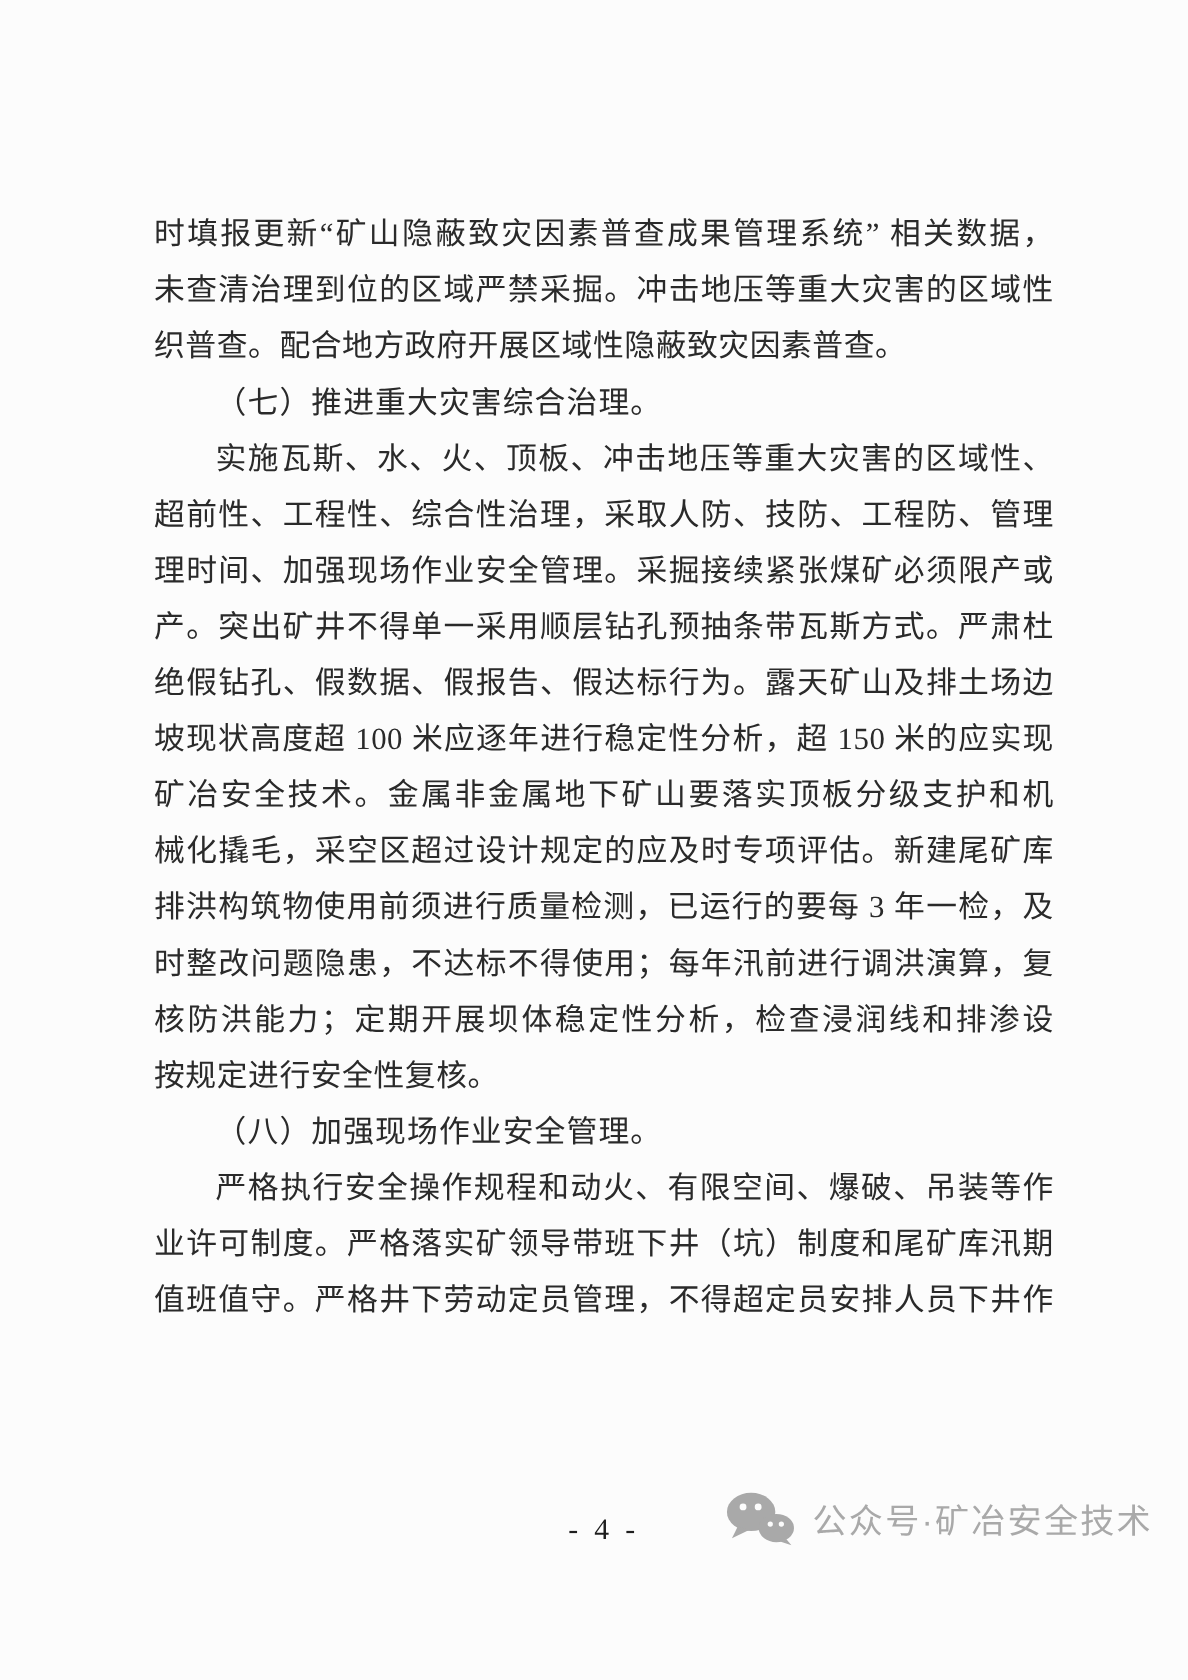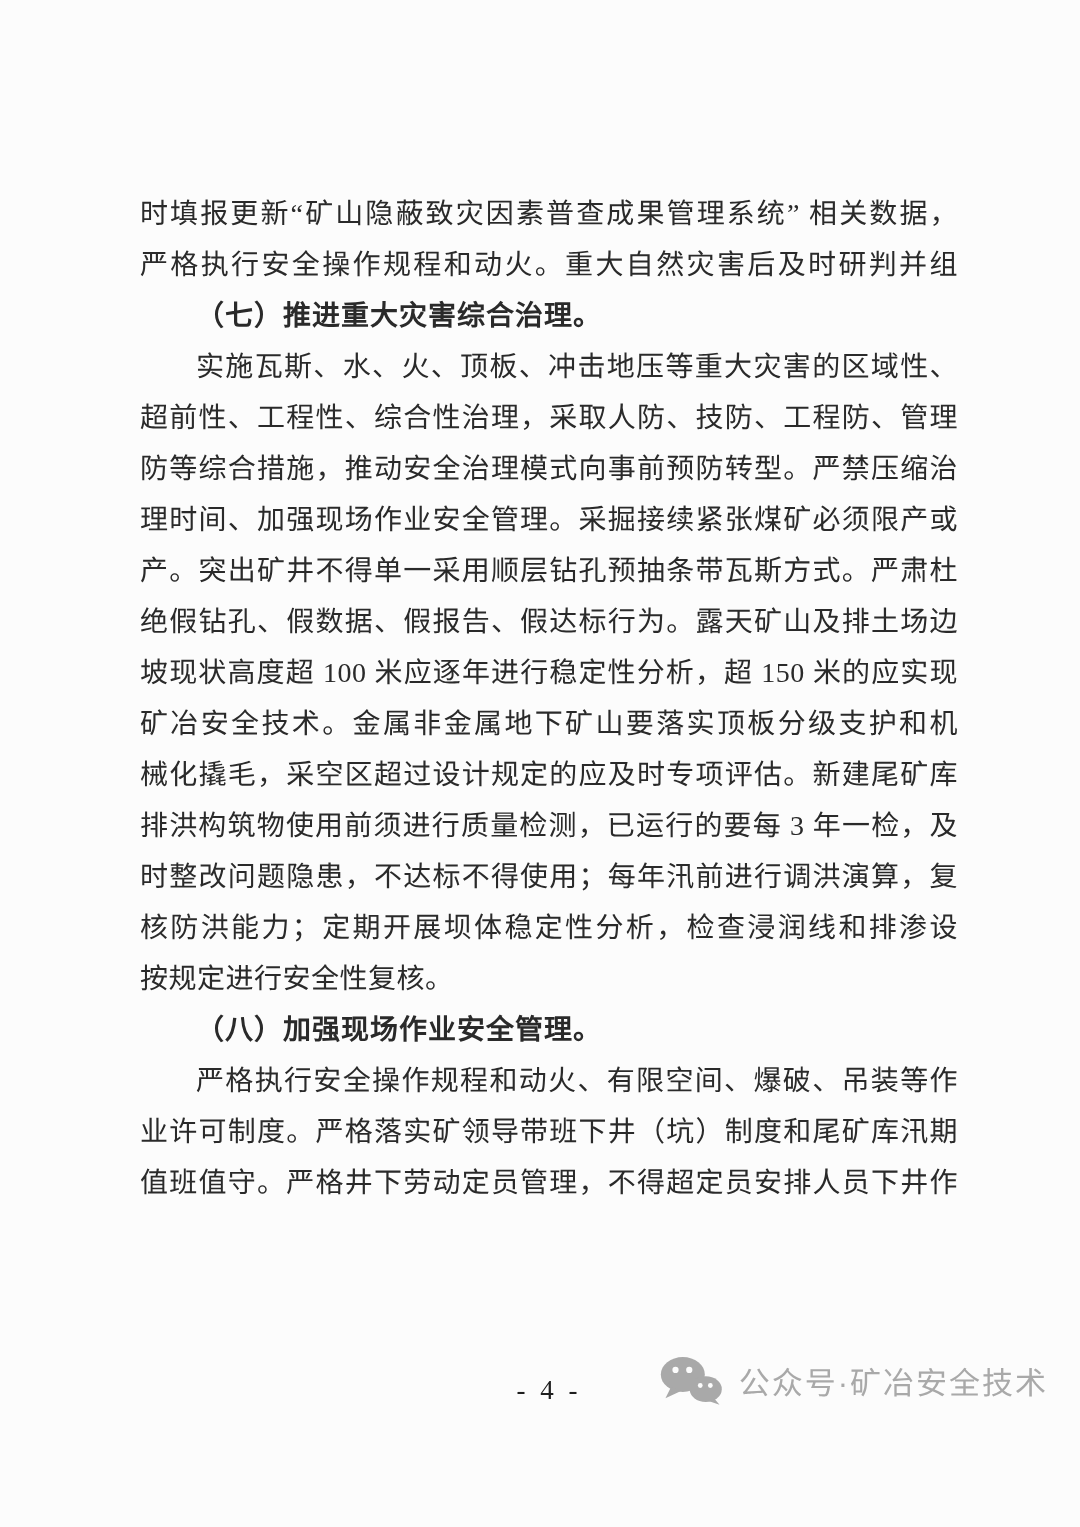--- a/index.html
+++ b/index.html
@@ -41,21 +41,21 @@
     white-space: normal;
     overflow: hidden;
   }
   .line.para-end {
     text-align-last: left;
   }
   .line.indent {
     text-indent: 2em;
   }
   .line.heading {
-    font-weight: 700;
+    font-weight: 400;
     text-align-last: left;
     letter-spacing: 1px;
   }
   .page-number {
     position: absolute;
     top: 1375px;
     left: 140px;
     right: 122px;
     text-align: center;
     font-size: 27px;
@@ -84,25 +84,25 @@
   }
 </style>
 </head>
 <body>
 
 <div class="page">
 
   <main class="doc-body">
     <div class="text-lines" id="text-lines">
         <div class="line">时填报更新“矿山隐蔽致灾因素普查成果管理系统” 相关数据，</div>
-        <div class="line">严格执行安全操作规程和动火。重大自然灾害后及时研判并组</div>
+        <div class="line">未查清治理到位的区域严禁采掘。冲击地压等重大灾害的区域性</div>
+        <div class="line para-end">织普查。配合地方政府开展区域性隐蔽致灾因素普查。</div>
         <div class="line heading indent para-end">（七）推进重大灾害综合治理。</div>
         <div class="line indent">实施瓦斯、水、火、顶板、冲击地压等重大灾害的区域性、</div>
         <div class="line">超前性、工程性、综合性治理，采取人防、技防、工程防、管理</div>
-        <div class="line">防等综合措施，推动安全治理模式向事前预防转型。严禁压缩治</div>
         <div class="line">理时间、加强现场作业安全管理。采掘接续紧张煤矿必须限产或停</div>
         <div class="line">产。突出矿井不得单一采用顺层钻孔预抽条带瓦斯方式。严肃杜</div>
         <div class="line">绝假钻孔、假数据、假报告、假达标行为。露天矿山及排土场边</div>
         <div class="line">坡现状高度超 100 米应逐年进行稳定性分析，超 150 米的应实现</div>
         <div class="line">矿冶安全技术。金属非金属地下矿山要落实顶板分级支护和机</div>
         <div class="line">械化撬毛，采空区超过设计规定的应及时专项评估。新建尾矿库</div>
         <div class="line">排洪构筑物使用前须进行质量检测，已运行的要每 3 年一检，及</div>
         <div class="line">时整改问题隐患，不达标不得使用；每年汛前进行调洪演算，复</div>
         <div class="line">核防洪能力；定期开展坝体稳定性分析，检查浸润线和排渗设施，</div>
         <div class="line para-end">按规定进行安全性复核。</div>

